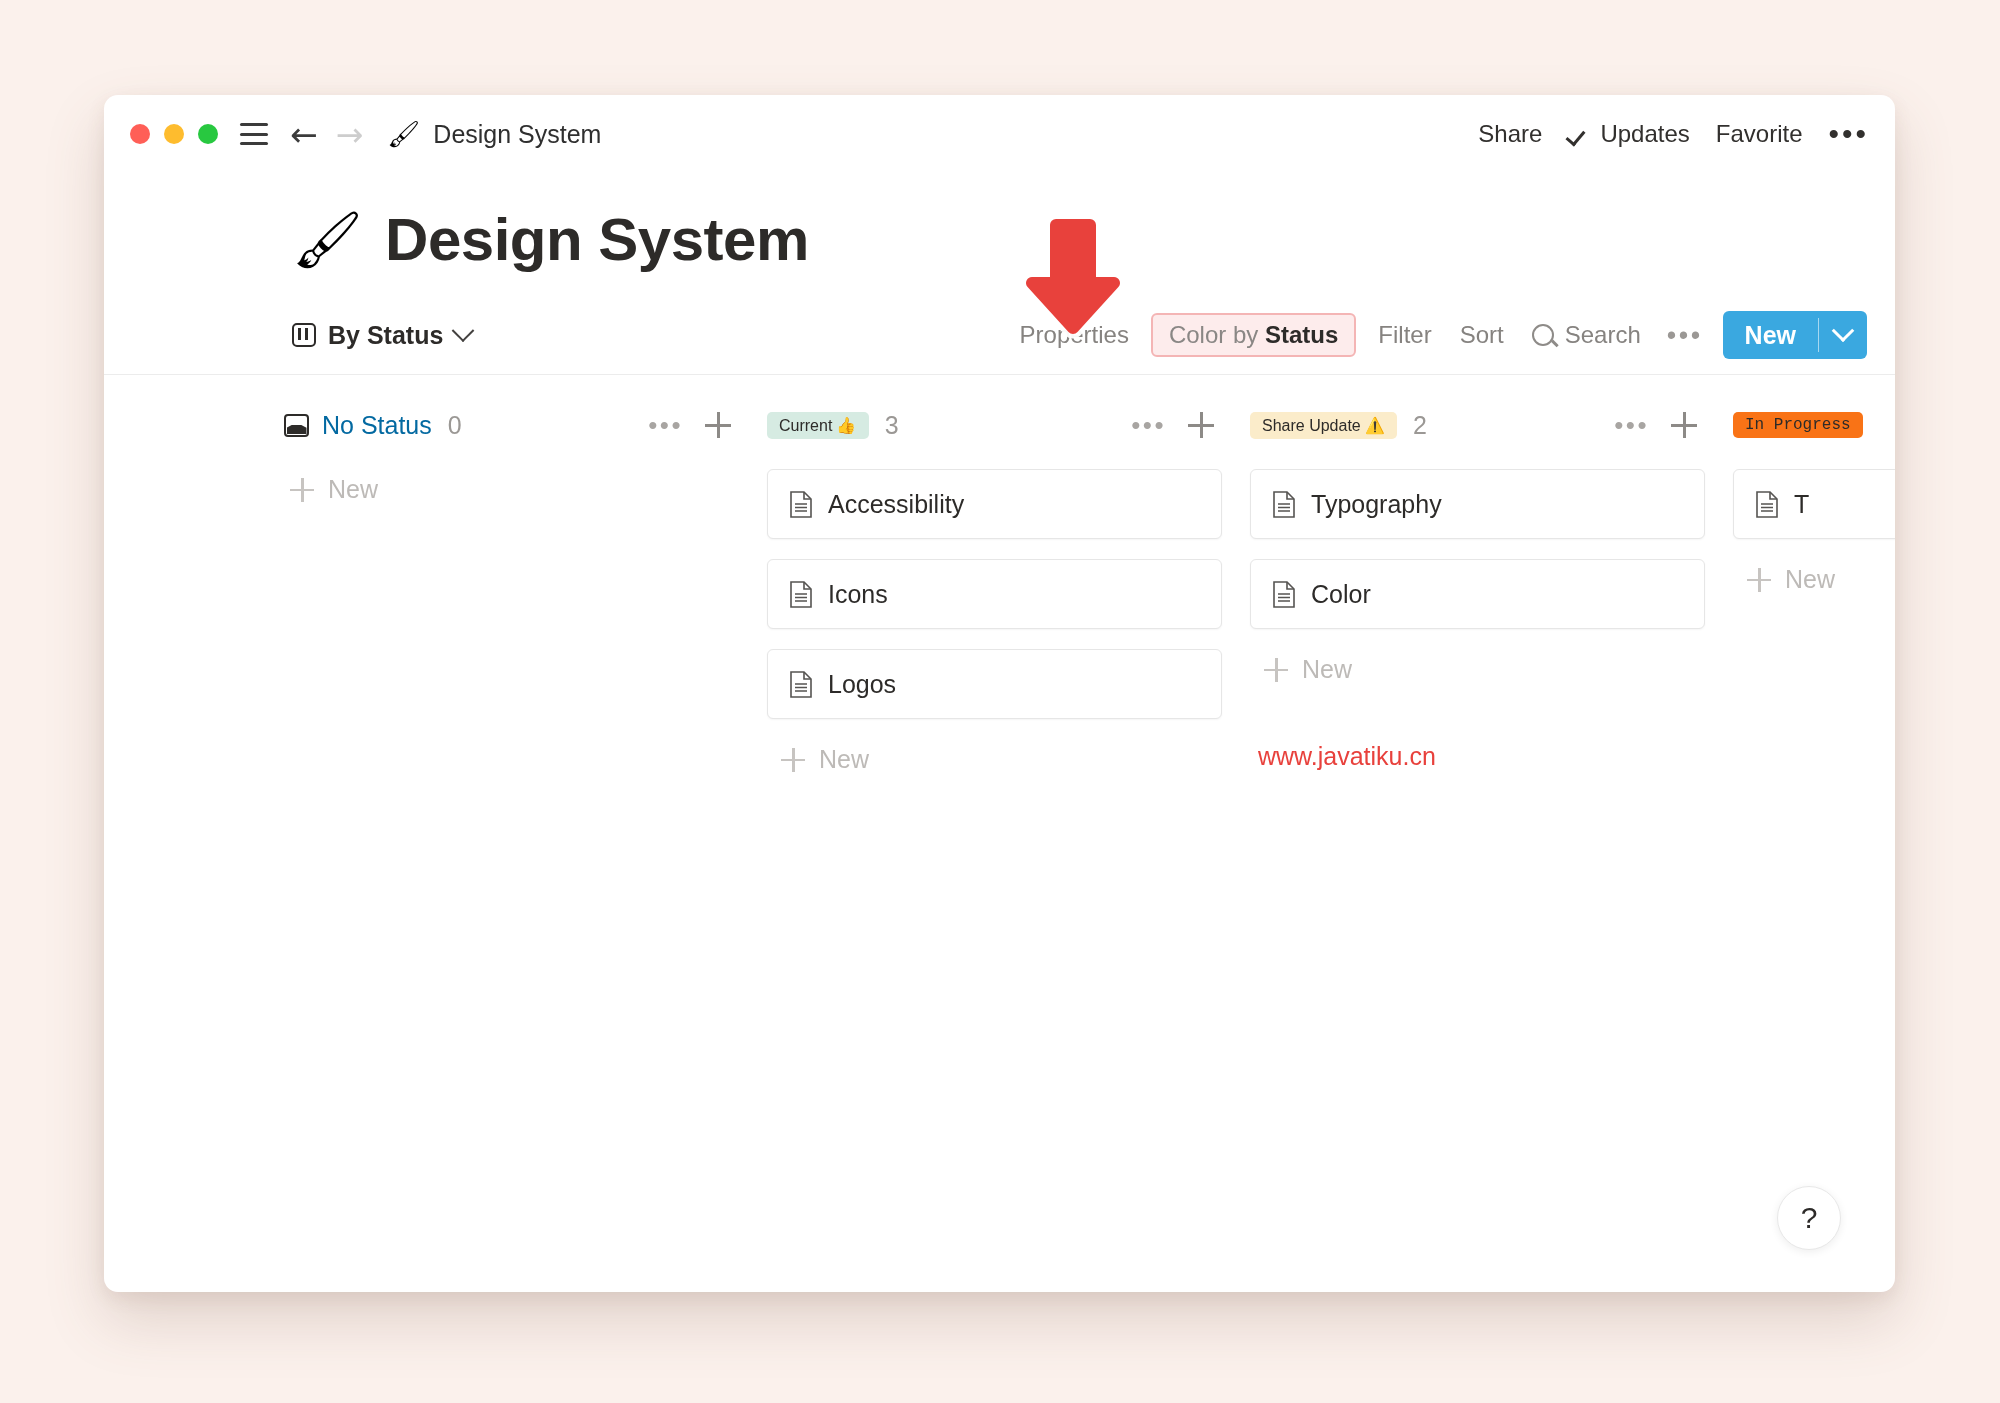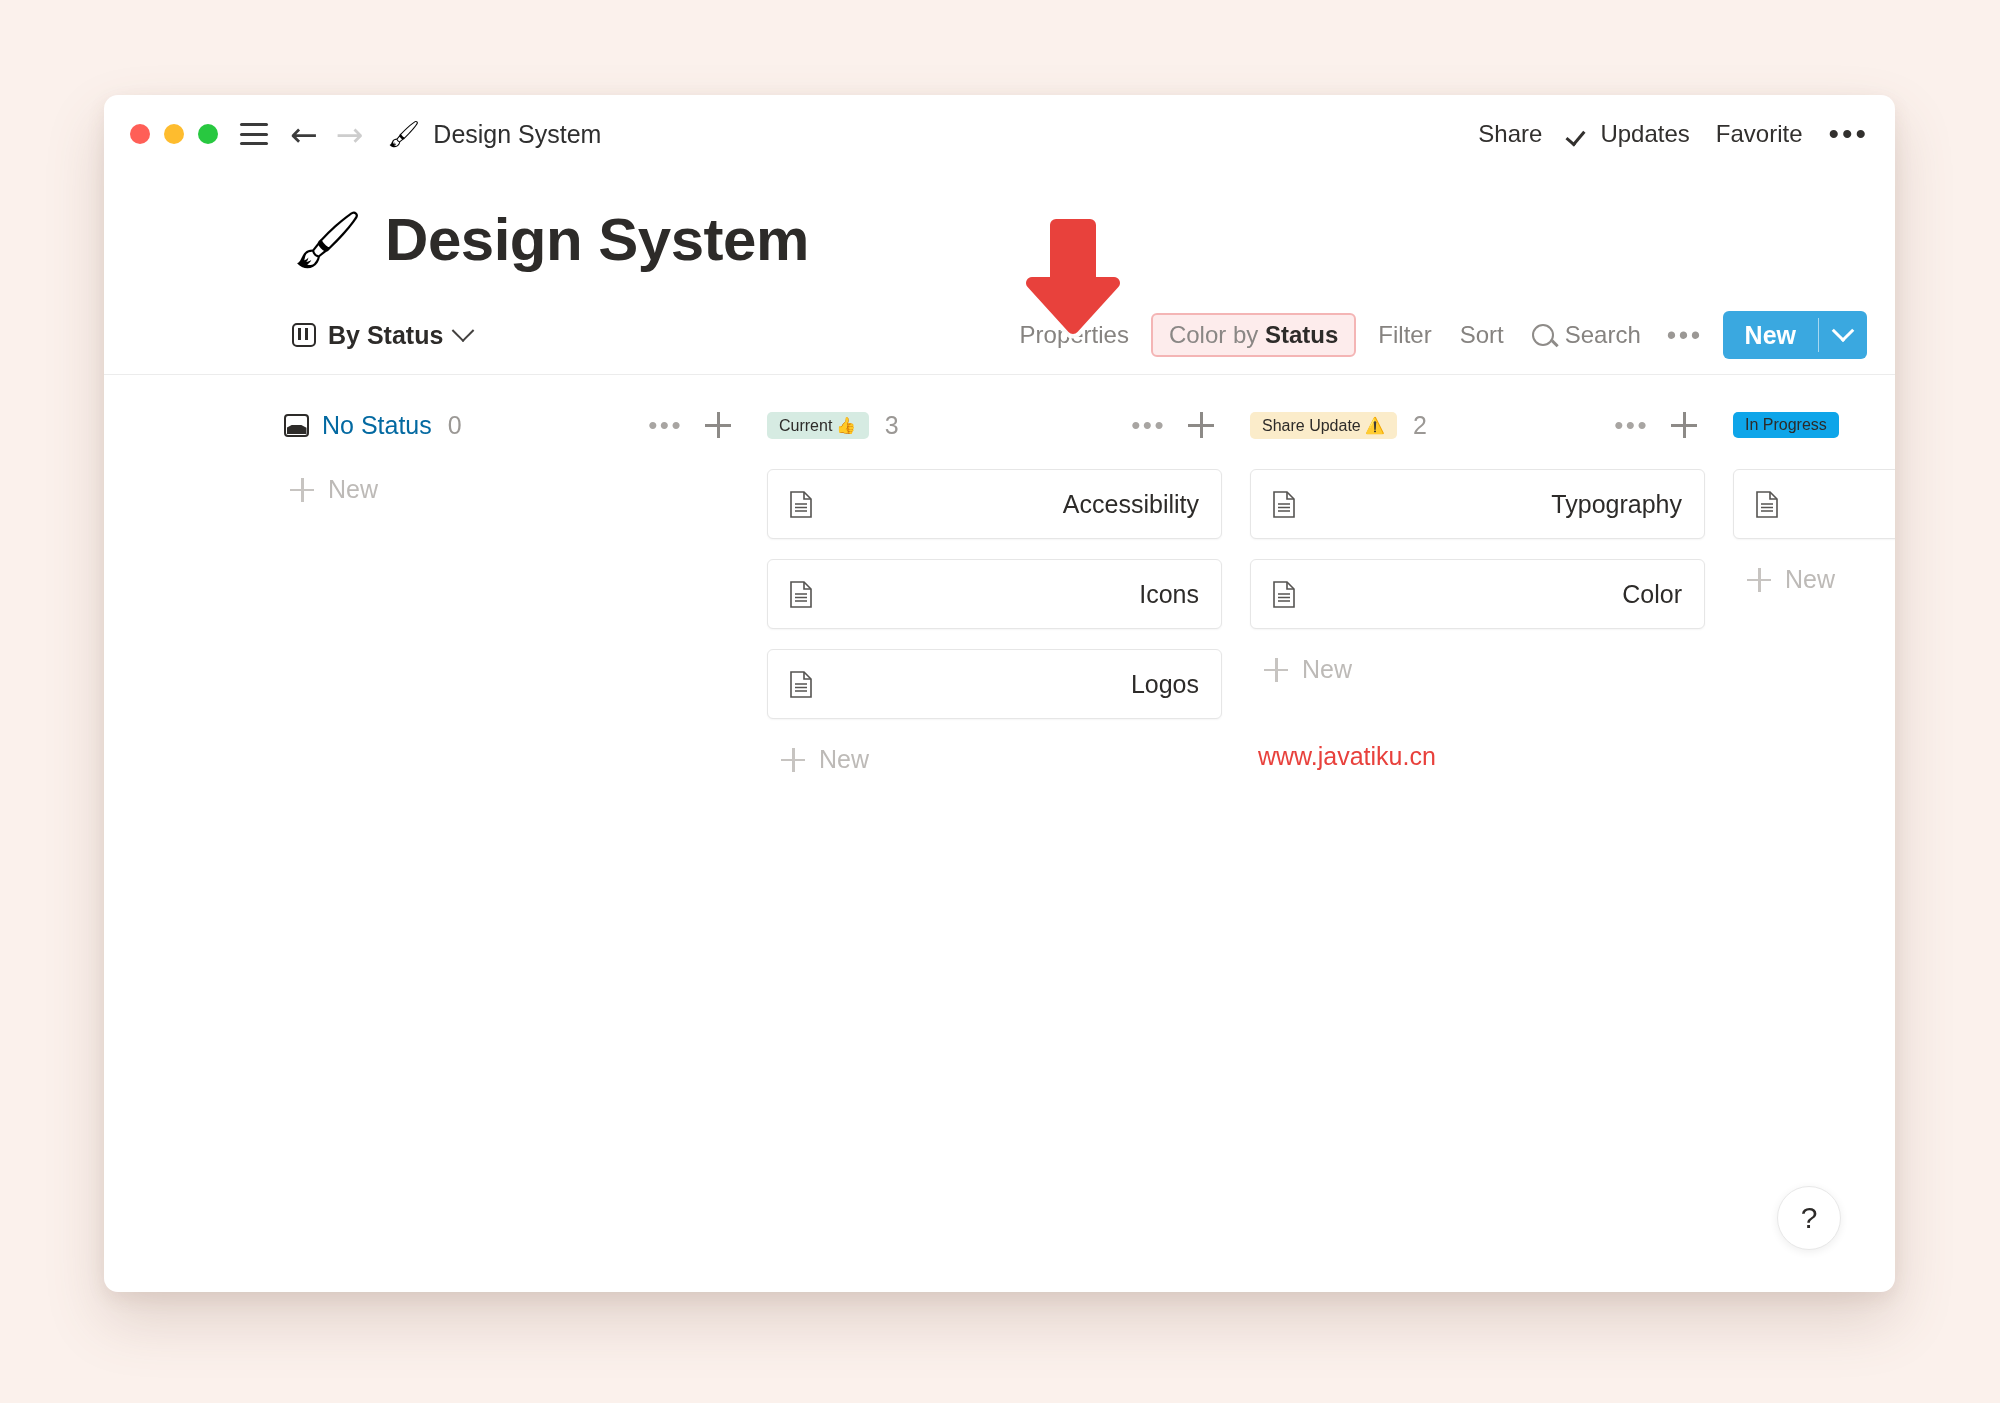--- a/index.html
+++ b/index.html
@@ -368,21 +368,20 @@
     border-radius: 6px;
     box-shadow: 0 1px 2px rgba(0,0,0,0.045);
     height: 70px;
     display: flex;
     align-items: center;
     gap: 16px;
     padding: 0 22px;
     margin-bottom: 20px;
     box-sizing: border-box;
     cursor: pointer;
-    justify-content: space-between;
   }
   .page-ico {
     width: 22px; height: 27px;
     position: relative;
     flex: 0 0 auto;
   }
   .page-ico svg { display: block; }
   .card-title {
     font-size: 25px;
     color: #2d2b29;
@@ -627,21 +626,21 @@
         </div>
         <div class="new-row" style="margin-left:8px;">
           <span class="plus"></span>
           <span>New</span>
         </div>
       </div>
     </div>
 
     <div class="column">
       <div class="col-header">
-        <span class="col-title-chip" style="background:#0ea5e9;">In Progress</span>
+        <span class="col-title-chip" style="background:#f97316;font-family:Liberation Mono, monospace;">In Progress</span>
       </div>
       <div class="col-body">
         <div class="card">
           <span class="page-ico">
             <svg width="22" height="27" viewBox="0 0 22 27">
                 <path d="M1 1h13l7 7v18H1z" fill="#fff" stroke="#565452" stroke-width="1.6"></path>
                 <path d="M14 1v7h7" fill="none" stroke="#565452" stroke-width="1.6"></path>
                 <path d="M5 13h12M5 16.5h12M5 20h12" stroke="#565452" stroke-width="1.4"></path>
               </svg>
           </span>

